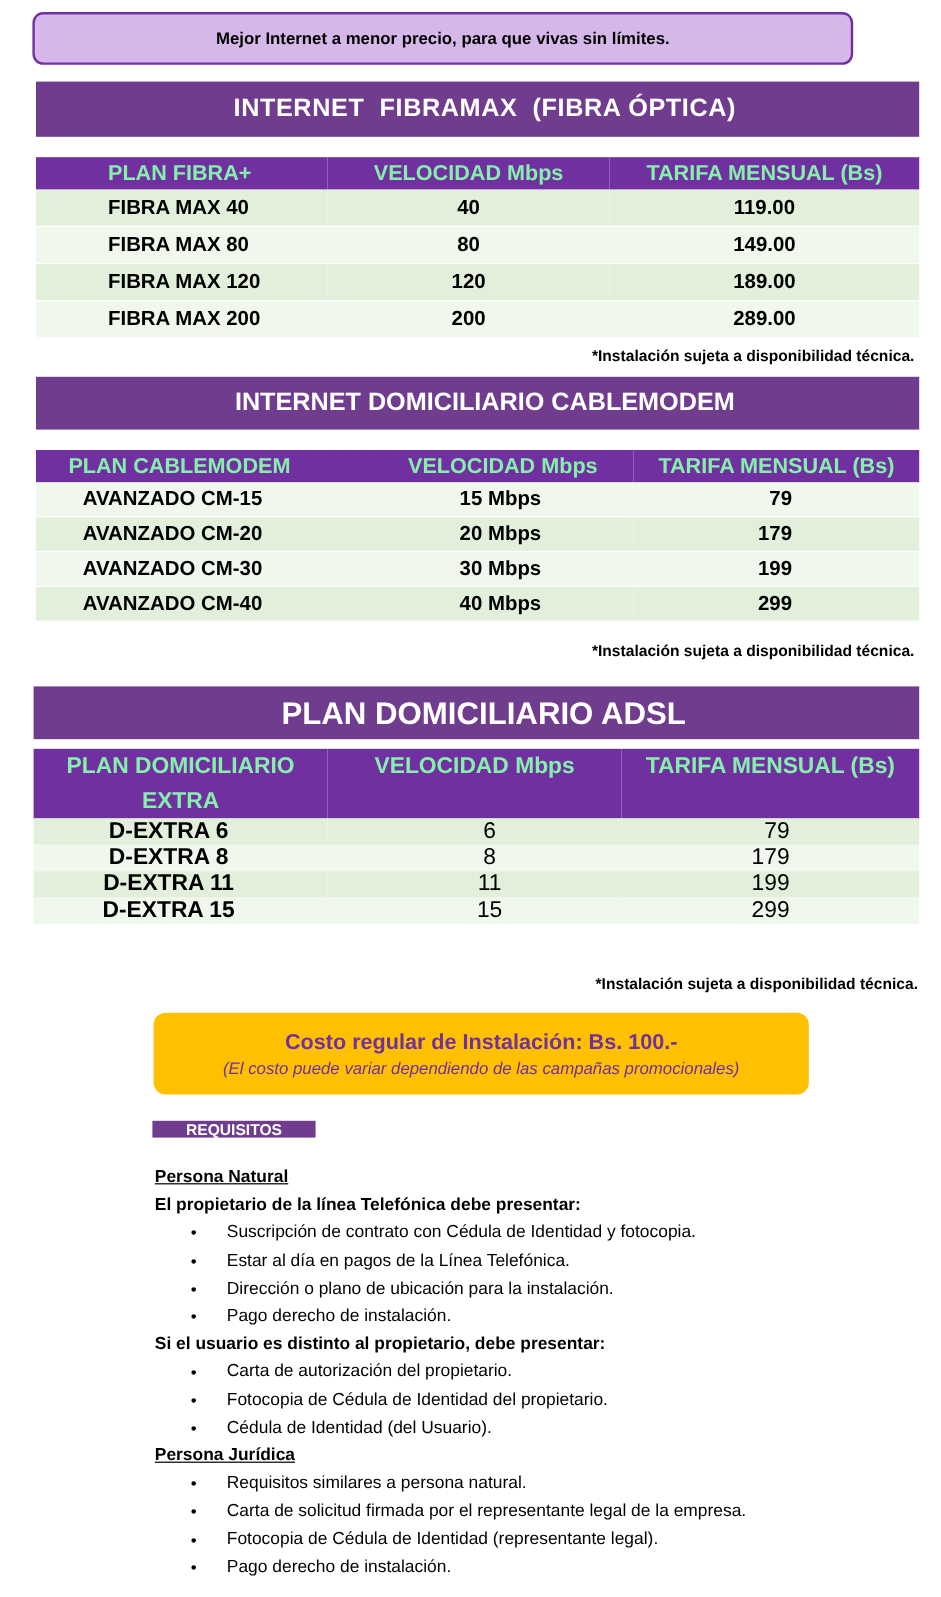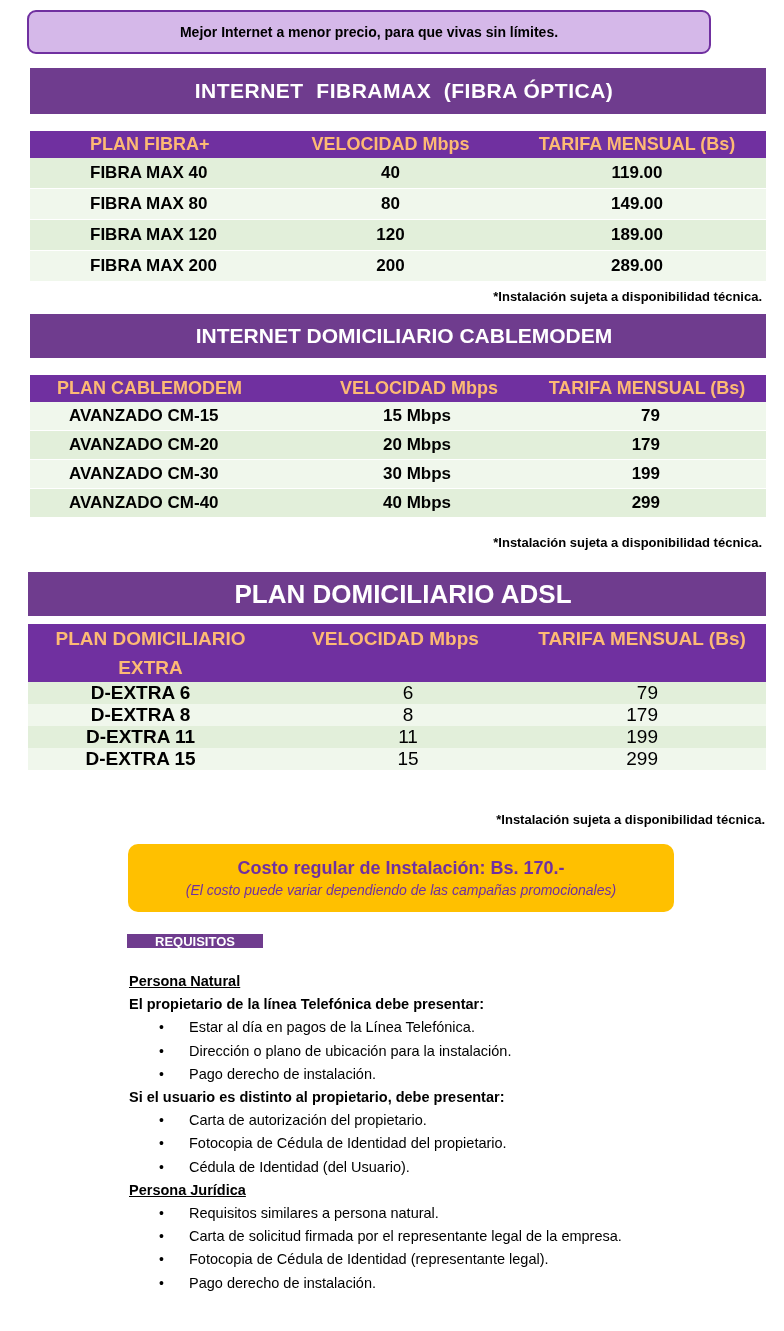--- a/index.html
+++ b/index.html
@@ -11,21 +11,21 @@
     display: flex; align-items: center; justify-content: center;
     font-size: 14px; font-weight: bold; }
 
   .section-title { left: 30px; width: 736px; background: #6f3c8e; color: #fff; font-weight: bold;
     display: flex; align-items: center; justify-content: center; box-sizing: border-box; padding-left: 12px; }
   .t1 { top: 68px; height: 46px; font-size: 21px; letter-spacing: 0.5px; }
   .t2 { top: 314px; height: 44px; font-size: 21px; }
   .t3 { left: 28px; width: 738px; top: 572px; height: 44px; font-size: 26px; }
 
   table.plans { position: absolute; border-collapse: collapse; font-weight: bold; }
-  table.plans th { background: #7030a0; color: #fdba74; font-weight: bold; padding: 0; }
+  table.plans th { background: #7030a0; color: #86efac; font-weight: bold; padding: 0; }
   table.plans td { padding: 0; }
   table.plans tr.odd td { background: #e2efda; }
   table.plans tr.even td { background: #f0f7ec; }
 
   #tbl-fibra { left: 30px; top: 131px; width: 736px; font-size: 17px; }
   #tbl-fibra th { height: 27px; font-size: 18px; }
   #tbl-fibra td { height: 30px; border-bottom: 1px solid #fff; }
 
   #tbl-cable { left: 30px; top: 375px; width: 736px; font-size: 17px; }
   #tbl-cable th { height: 27px; font-size: 18px; }
@@ -171,32 +171,33 @@
   <tr class="even">
     <td style="text-align:center;padding-right:20px">D-EXTRA 15</td>
     <td class="num" style="text-align:center;padding-left:25px">15</td>
     <td class="num" style="text-align:right;padding-right:108px">299</td>
   </tr>
 </tbody>
   </table>
 <div class="abs note" style="top:812px;right:19px">*Instalación sujeta a disponibilidad técnica.</div>
 
 <div class="abs cost-box">
-  <div class="cost-main">Costo regular de Instalación: Bs. 170.-</div>
+  <div class="cost-main">Costo regular de Instalación: Bs. 100.-</div>
   <div class="cost-sub">(El costo puede variar dependiendo de las campañas promocionales)</div>
 </div>
 
 <div class="abs req-badge">
   <span>REQUISITOS</span>
 </div>
 
 <div class="abs req">
   <div class="sub">Persona Natural</div>
   <div class="lead">El propietario de la línea Telefónica debe presentar:</div>
   <ul>
+    <li>Suscripción de contrato con Cédula de Identidad y fotocopia.</li>
     <li>Estar al día en pagos de la Línea Telefónica.</li>
     <li>Dirección o plano de ubicación para la instalación.</li>
     <li>Pago derecho de instalación.</li>
   </ul>
   <div class="lead">Si el usuario es distinto al propietario, debe presentar:</div>
   <ul>
     <li>Carta de autorización del propietario.</li>
     <li>Fotocopia de Cédula de Identidad del propietario.</li>
     <li>Cédula de Identidad (del Usuario).</li>
   </ul>

